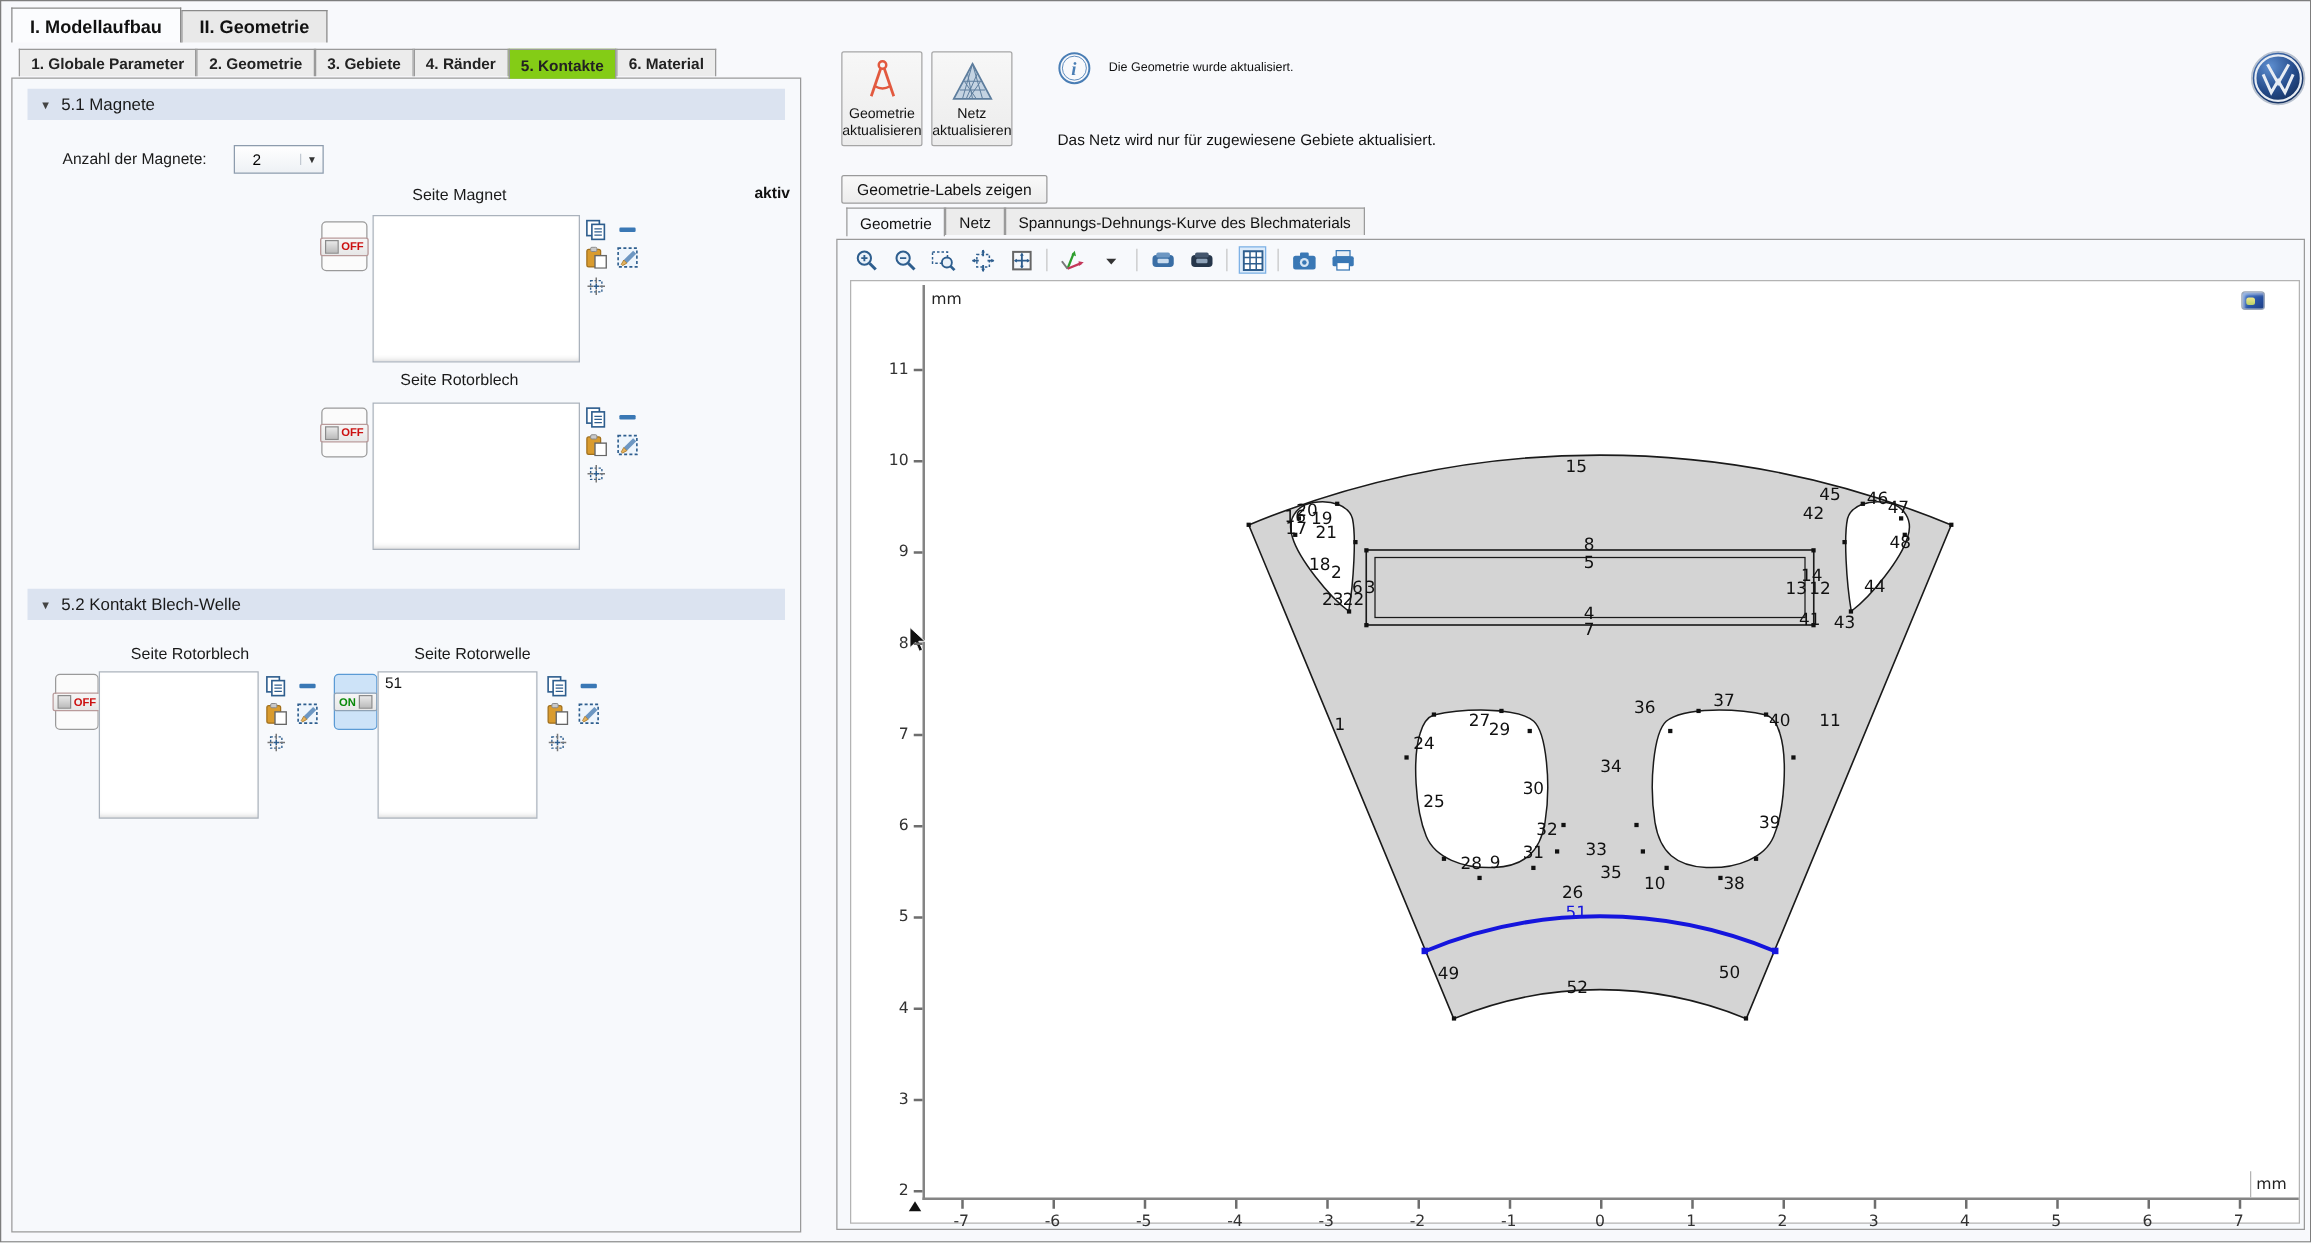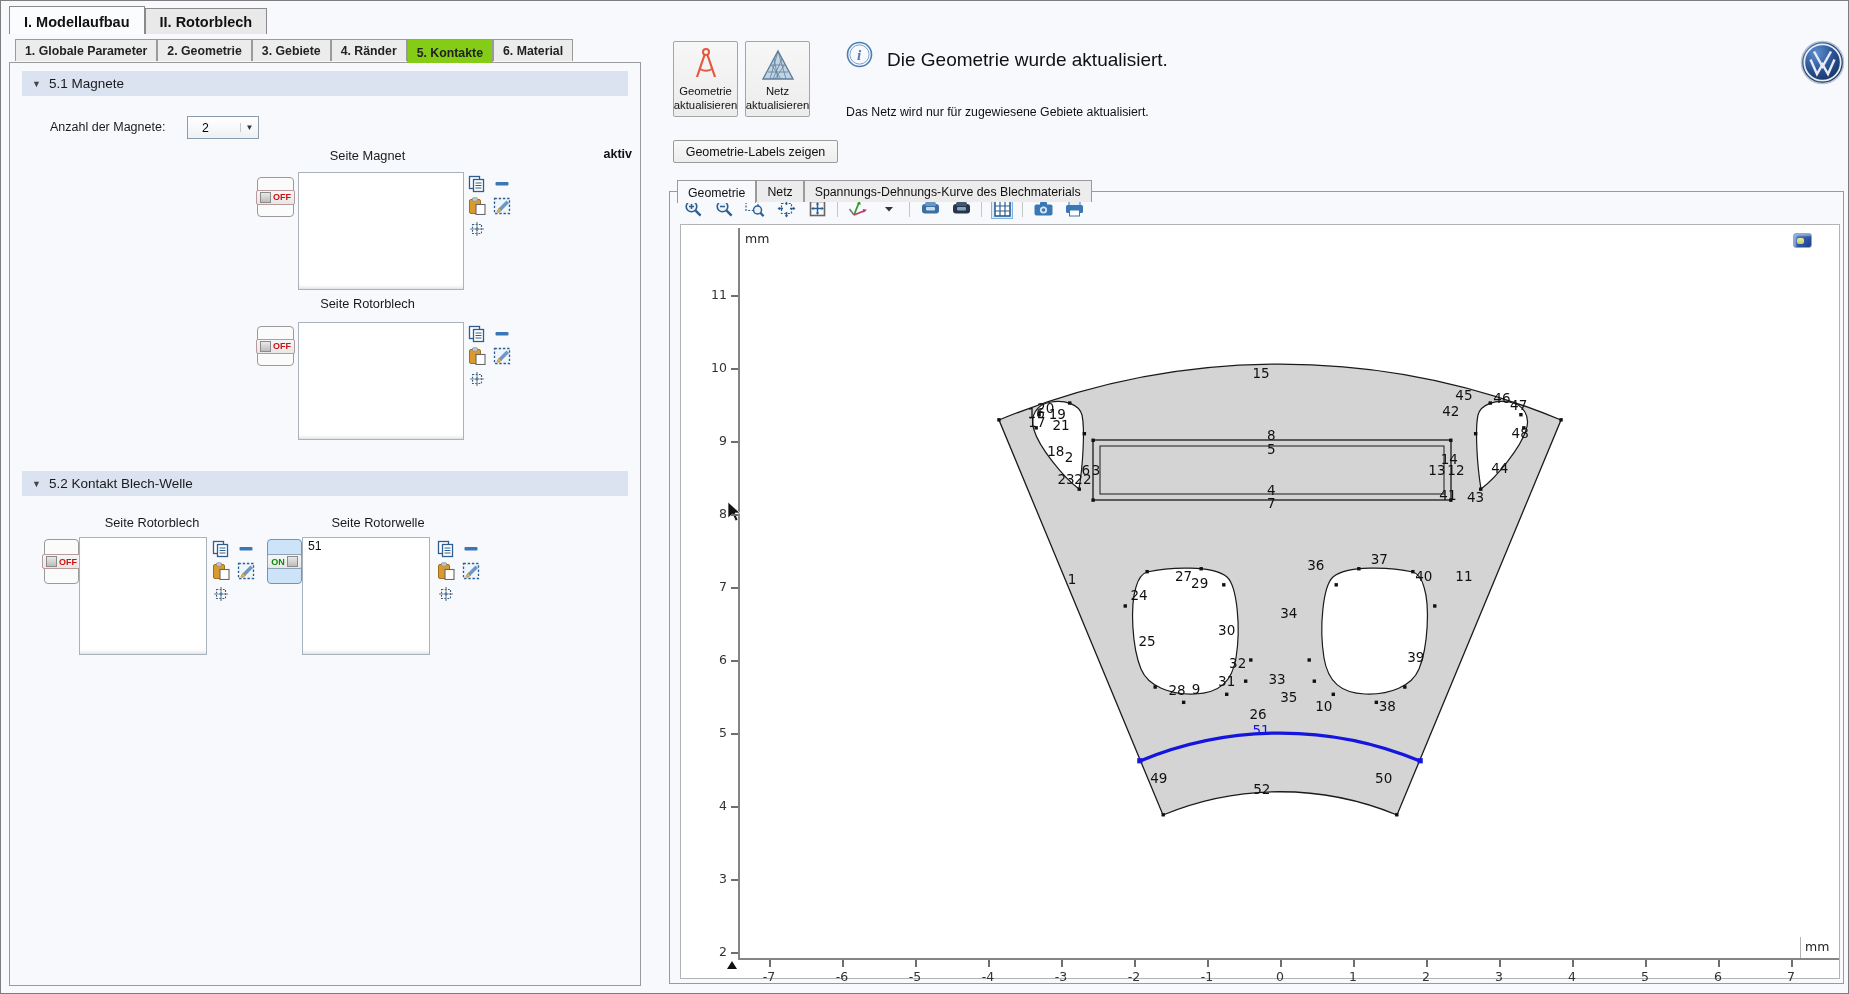--- a/index.html
+++ b/index.html
@@ -53,25 +53,25 @@
 
   .icon-cluster { position:absolute; width:46px; height:64px; }
   .ic { position:absolute; width:18px; height:18px; cursor:pointer; }
 
   
   .bigbtn { position:absolute; width:65px; height:76px; border:1px solid #a5a5a5; border-radius:2px;
             background:linear-gradient(#f7f7f7,#ececec); display:flex; flex-direction:column;
             align-items:center; justify-content:flex-end; padding-bottom:4px; gap:3px; cursor:pointer; }
   .bigbtn .cap { font-size:11.3px; color:#111; text-align:center; line-height:1.25; }
   #info-circle { position:absolute; left:845px; top:40px; width:27px; height:27px; }
-  .infotext { position:absolute; font-size:19px; color:#111; }
+  .infotext { position:absolute; font-size:10px; color:#111; }
   #labels-btn { position:absolute; left:672px; top:139px; width:165px; height:23px;
                 border:1px solid #9a9a9a; border-radius:2px; background:linear-gradient(#f9f9f9,#ededed);
                 font-size:12.5px; color:#111; display:flex; align-items:center; justify-content:center; cursor:pointer; }
-  #view-tabs { position:absolute; left:676px; top:179px; display:flex; align-items:flex-end; z-index:2; }
+  #view-tabs { position:absolute; left:676px; top:165px; display:flex; align-items:flex-end; z-index:2; }
   .vtab { font-size:12.3px; color:#111; padding:4px 10px 3px; border:1px solid #9a9a9a;
           border-bottom:none; background:#ececec; }
   .vtab.active { background:#f7f9fc; padding-top:5px; margin-bottom:-1px; }
 
   #gfx-panel { position:absolute; left:668px; top:190px; width:1175px; height:793px;
                border:1px solid #9a9a9a; background:#f7f9fc; }
   #gfx-toolbar { position:absolute; left:12px; top:3px; height:26px; display:flex;
                  align-items:center; gap:9px; }
   .tbi { width:22px; height:22px; display:flex; align-items:center; justify-content:center; cursor:pointer; }
   .tbi.boxed { background:#dcebfa; border:1px solid #7fb2e5; }
@@ -94,21 +94,21 @@
                  border-bottom:8px solid #111; }
   #vw-logo { position:absolute; left:1799px; top:39px; width:45px; height:45px; }
 </style>
 </head>
 <body>
 
 <div id="app">
 
   <div id="top-tabs">
       <span class="wtab active">I. Modellaufbau</span>
-      <span class="wtab">II. Rotorblech</span>
+      <span class="wtab">II. Geometrie</span>
     </div>
   <div id="subtabs">
       <span class="stab">1. Globale Parameter</span>
       <span class="stab">2. Geometrie</span>
       <span class="stab">3. Gebiete</span>
       <span class="stab">4. Ränder</span>
       <span class="stab active">5. Kontakte</span>
       <span class="stab">6. Material</span>
     </div>
 

